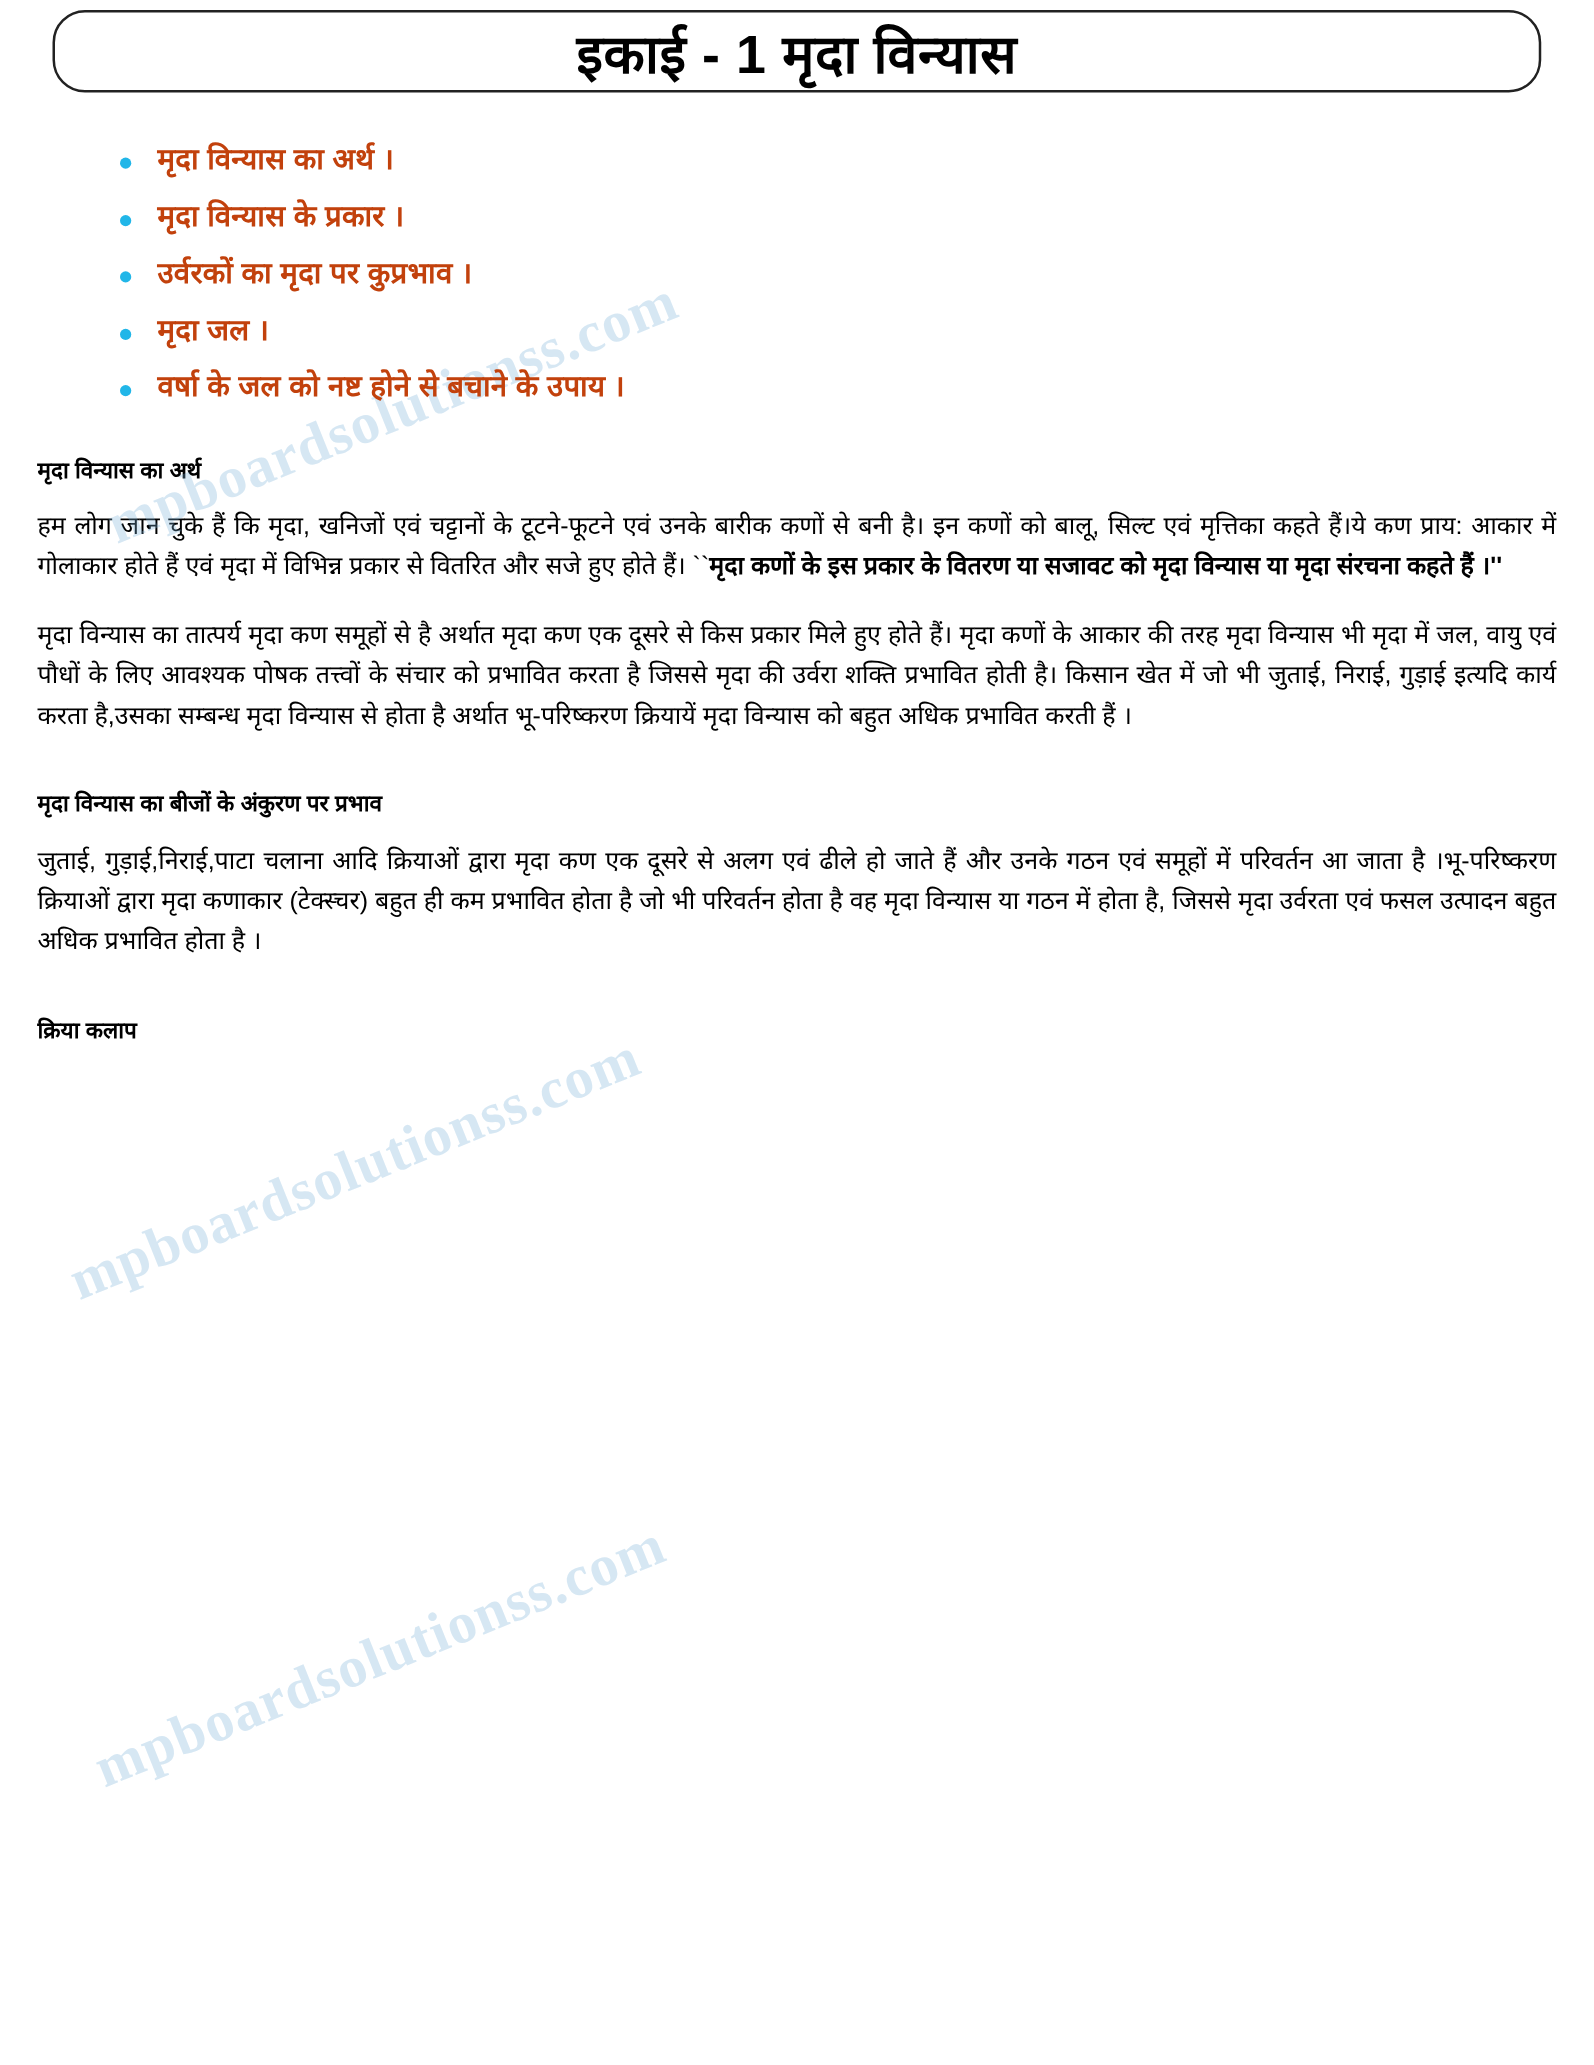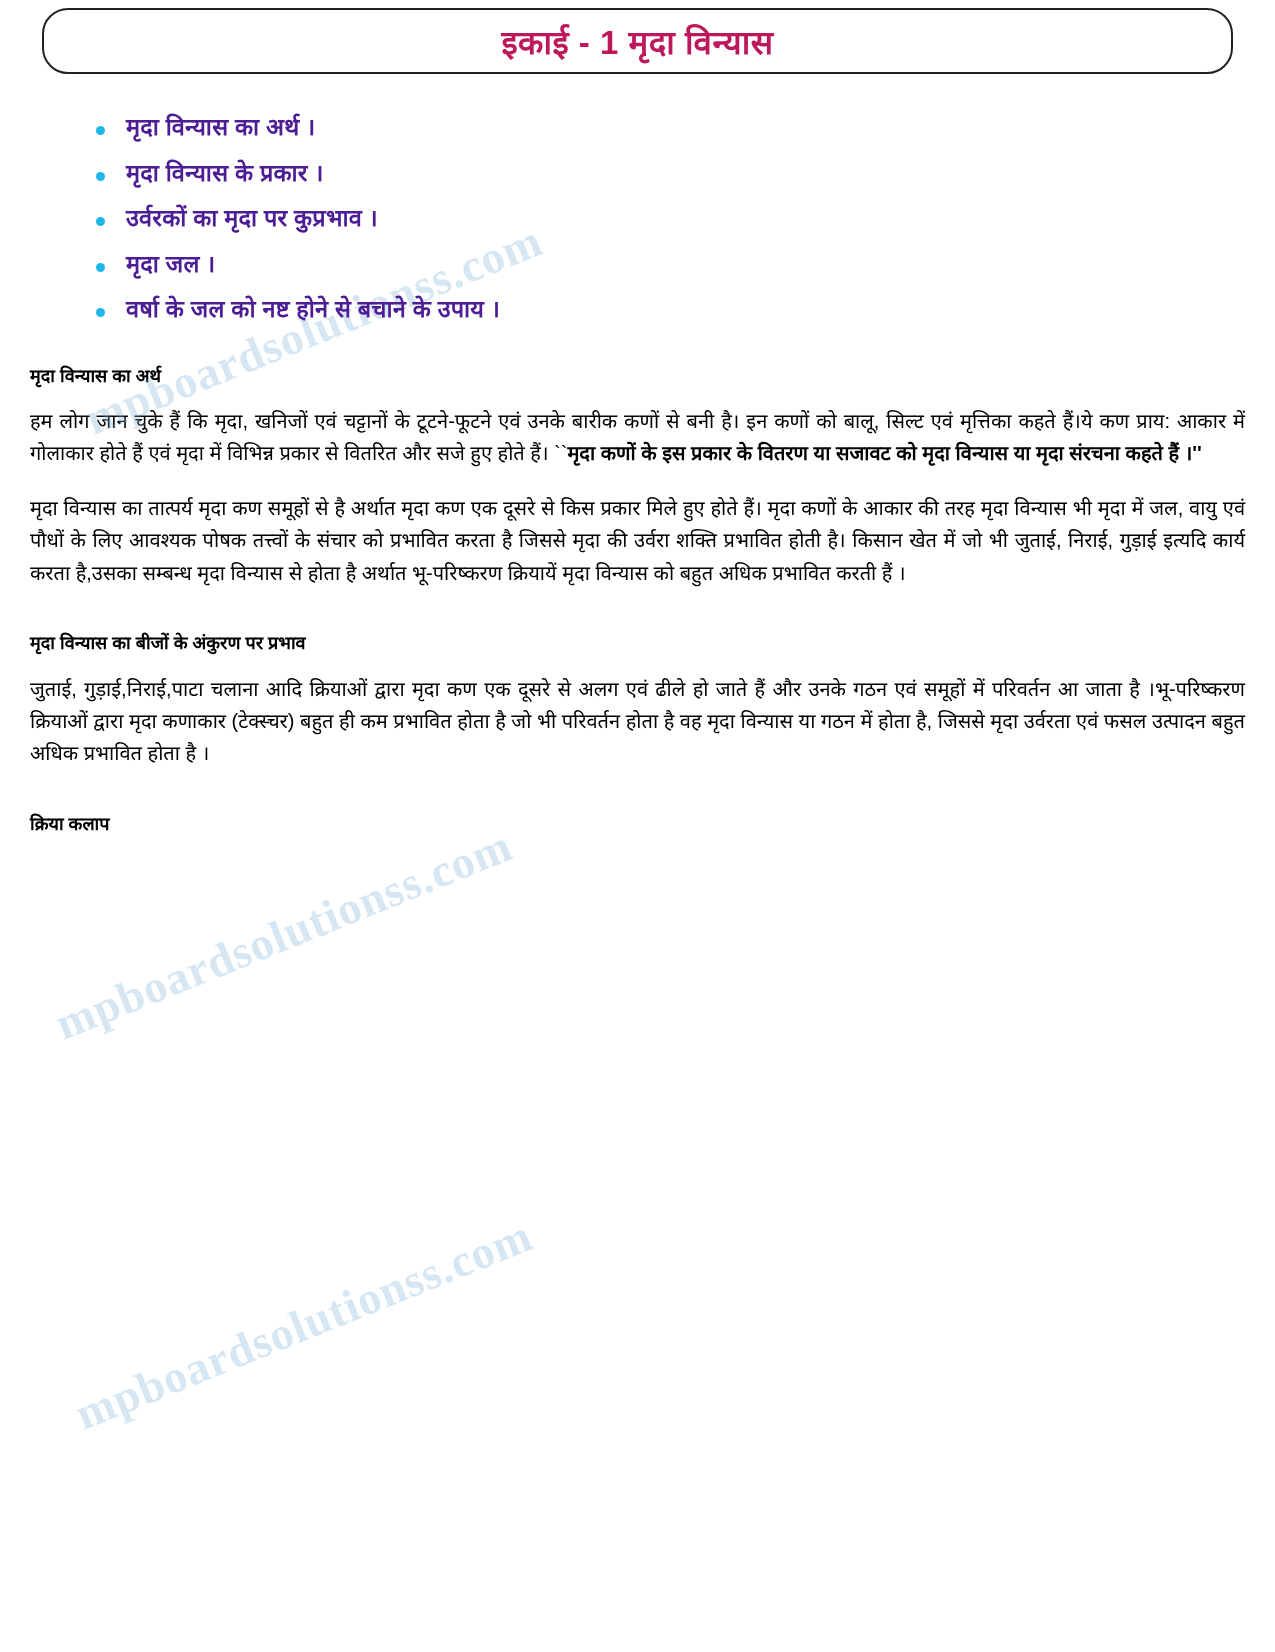--- a/index.html
+++ b/index.html
@@ -27,36 +27,36 @@
     margin: 8px 12px 0 12px;
     border: 2px solid #222;
     border-radius: 26px;
     height: 62px;
     display: flex;
     align-items: center;
     justify-content: center;
     background: #fff;
   }
   .title-text {
-    color: #be185d;
+    color: #000000;
     font-weight: bold;
-    font-size: 33px;
+    font-size: 43px;
     letter-spacing: 0.5px;
     font-family: "Liberation Sans", sans-serif;
   }
 
   
   .topic-list {
     margin: 42px 0 0 0;
     padding: 0 0 0 60px;
     list-style: none;
   }
   .topic-list li {
     position: relative;
-    color: #4c1d95;
+    color: #c2410c;
     font-weight: bold;
     font-size: 23.5px;
     line-height: 1.0;
     margin-bottom: 22px;
     padding-left: 36px;
     letter-spacing: 0.2px;
   }
   .topic-list li .bullet {
     position: absolute;
     left: 6px;

